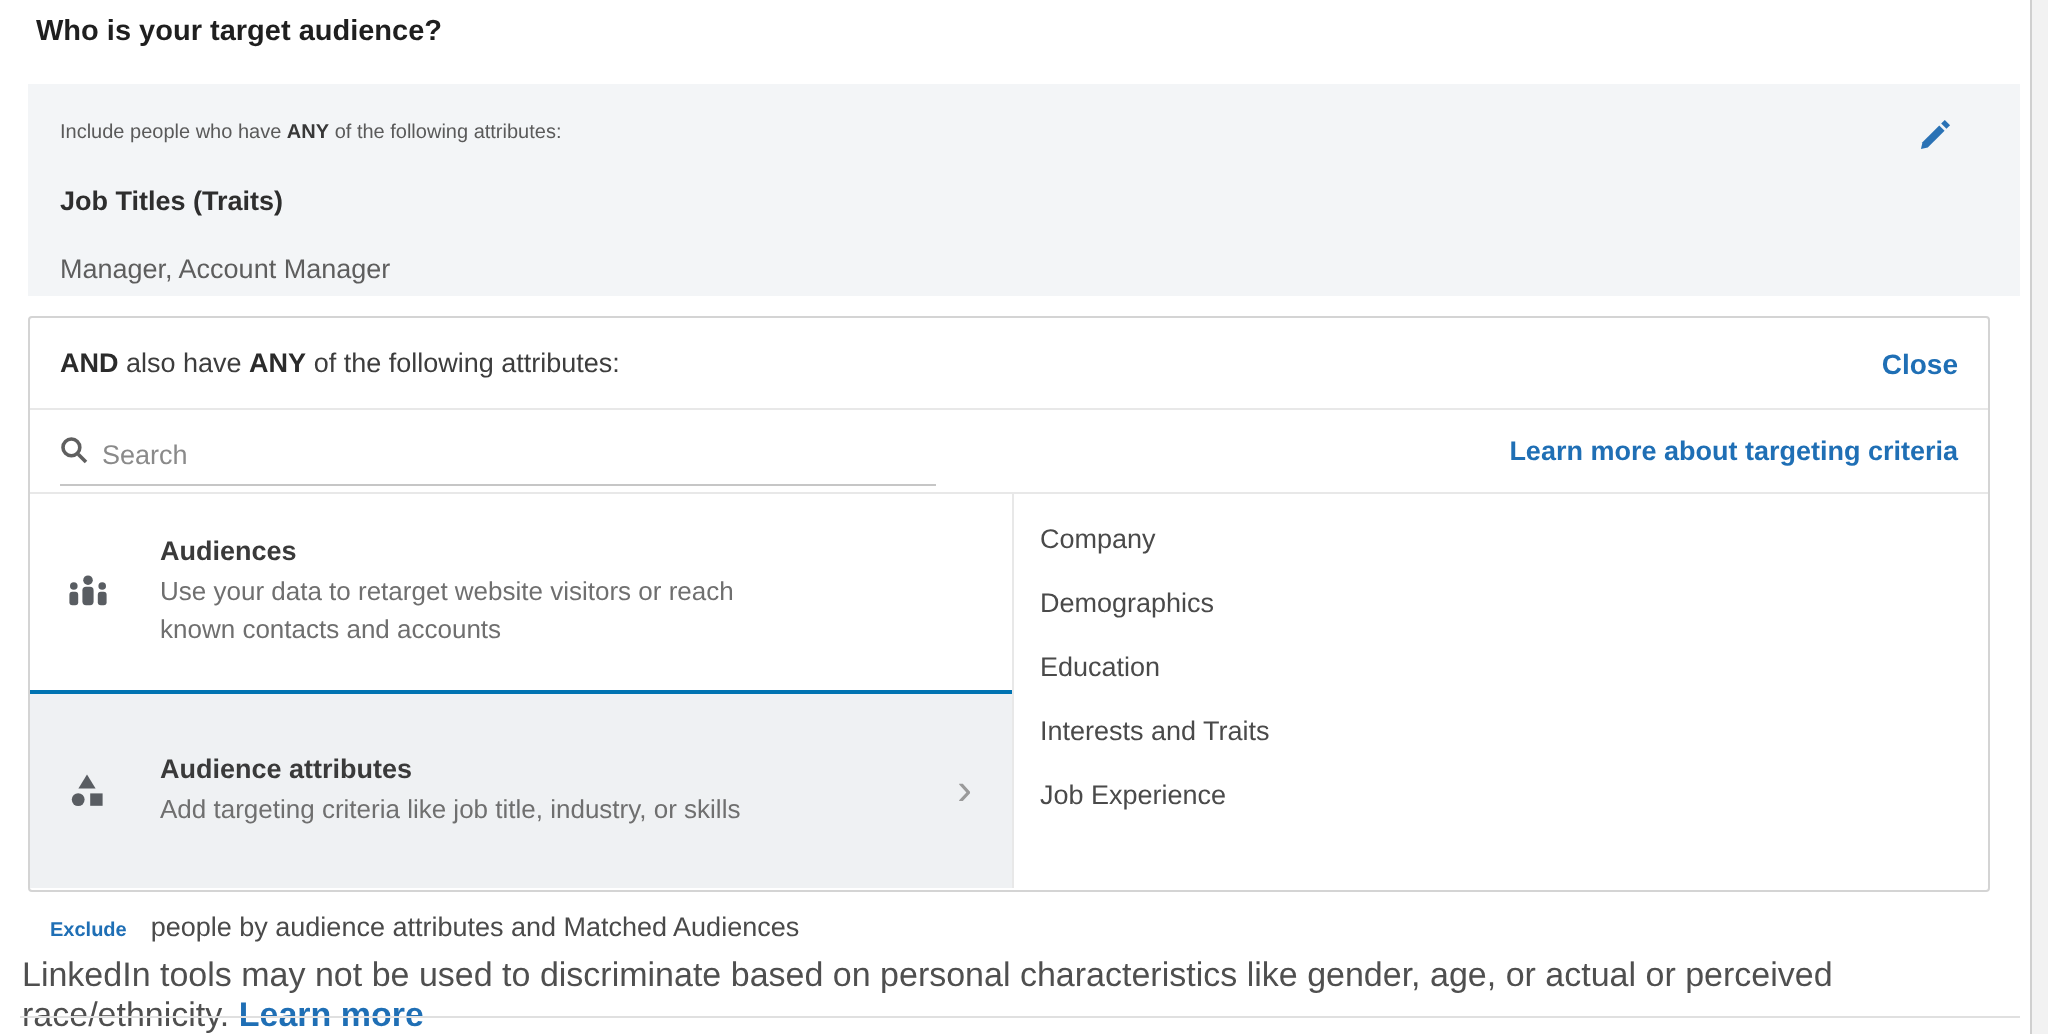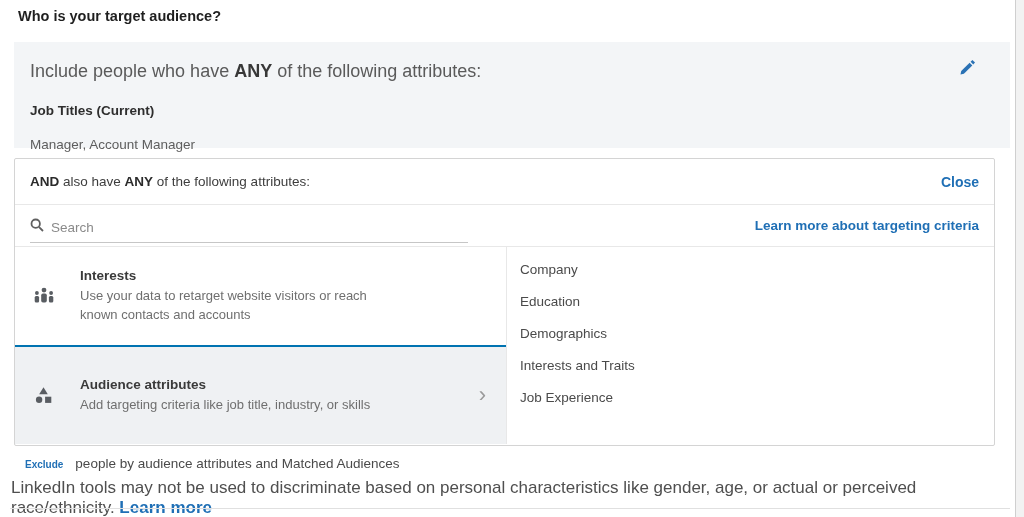--- a/index.html
+++ b/index.html
@@ -8,21 +8,21 @@
   .page { position:relative; width:1024px; height:517px; background:#fff; }
 
   .right-gutter { position:absolute; top:0; right:0; width:9px; height:517px;
     background:#f2f2f2; border-left:1px solid #cfcfcf; }
 
   .page-title { position:absolute; left:18px; top:8px; font-size:14.5px; font-weight:bold; color:#1f1f1f; }
 
   
   .include-panel { position:absolute; left:14px; top:42px; width:996px; height:106px;
     background:#f3f5f7; padding:19px 16px; }
-  .include-intro { font-size:18px; color:#5a5a5a; }
+  .include-intro { font-size:10px; color:#5a5a5a; }
   .include-intro b { color:#383838; }
   .edit-btn { position:absolute; top:16px; right:32px; width:22px; height:22px;
     background:transparent; border:none; cursor:pointer; }
   .attr-label { margin-top:21px; font-size:13.5px; font-weight:bold; color:#2e2e2e; }
   .attr-values { margin-top:19px; font-size:13.5px; color:#5e5e5e; }
 
   
   .and-panel { position:absolute; left:14px; top:158px; width:981px; height:288px;
     background:#fff; border:1px solid #d4d4d4; border-radius:2px; }
   .and-header { height:46px; display:flex; align-items:center; padding:0 15px;
@@ -78,21 +78,21 @@
   <div class="include-panel">
     <div class="include-intro"><span>Include people who have </span><b>ANY</b><span> of the following attributes:</span></div>
     <button class="edit-btn" title="Edit">
       <span>
         <svg width="17" height="17" viewBox="0 0 16 16" fill="#2a72b5">
           <path d="M12.6 0.9 L15.1 3.4 L13.4 5.1 L10.9 2.6 Z"></path>
           <path d="M10.0 3.5 L12.5 6.0 L4.6 13.9 L1.4 14.6 L2.1 11.4 Z"></path>
         </svg>
       </span>
     </button>
-    <div class="attr-label">Job Titles (Current)</div>
+    <div class="attr-label">Job Titles (Traits)</div>
     <div class="attr-values">Manager, Account Manager</div>
   </div>
 
   <div class="and-panel">
 
     <div class="and-header">
       <div class="and-header-text"><b>AND</b><span> also have </span><b>ANY</b><span> of the following attributes:</span></div>
       <button class="close-link">Close</button>
     </div>
 
@@ -117,21 +117,21 @@
             <svg width="22" height="18" viewBox="0 0 22 18" fill="#595d62">
               <circle cx="11" cy="3.1" r="2.4"></circle>
               <rect x="8.2" y="6.4" width="5.6" height="9.2" rx="1.8"></rect>
               <circle cx="3.9" cy="6" r="1.9"></circle>
               <rect x="1.7" y="8.9" width="4.4" height="6.7" rx="1.5"></rect>
               <circle cx="18.1" cy="6" r="1.9"></circle>
               <rect x="15.9" y="8.9" width="4.4" height="6.7" rx="1.5"></rect>
             </svg>
           </span>
           <span class="option-text">
-            <div class="option-title">Interests</div>
+            <div class="option-title">Audiences</div>
             <div class="option-desc">Use your data to retarget website visitors or reach known contacts and accounts</div>
           </span>
         </div>
 
         <div class="option-row selected">
           <span class="option-icon">
             <svg width="21" height="20" viewBox="0 0 20 20" fill="#595d62">
               <path d="M10 2.2 L14.3 9.2 L5.7 9.2 Z"></path>
               <circle cx="5.6" cy="14.8" r="3.2"></circle>
               <rect x="11.6" y="11.7" width="6.2" height="6.2"></rect>
@@ -141,22 +141,22 @@
             <div class="option-title">Audience attributes</div>
             <div class="option-desc">Add targeting criteria like job title, industry, or skills</div>
           </span>
           <span class="option-chevron">›</span>
         </div>
 
       </div>
 
       <div class="right-col">
         <div class="category-item">Company</div>
+        <div class="category-item">Demographics</div>
         <div class="category-item">Education</div>
-        <div class="category-item">Demographics</div>
         <div class="category-item">Interests and Traits</div>
         <div class="category-item">Job Experience</div>
       </div>
     </div>
 
   </div>
 
   <div class="exclude-row">
     <button class="exclude-link">Exclude</button>
     <span class="exclude-text">people by audience attributes and Matched Audiences</span>

